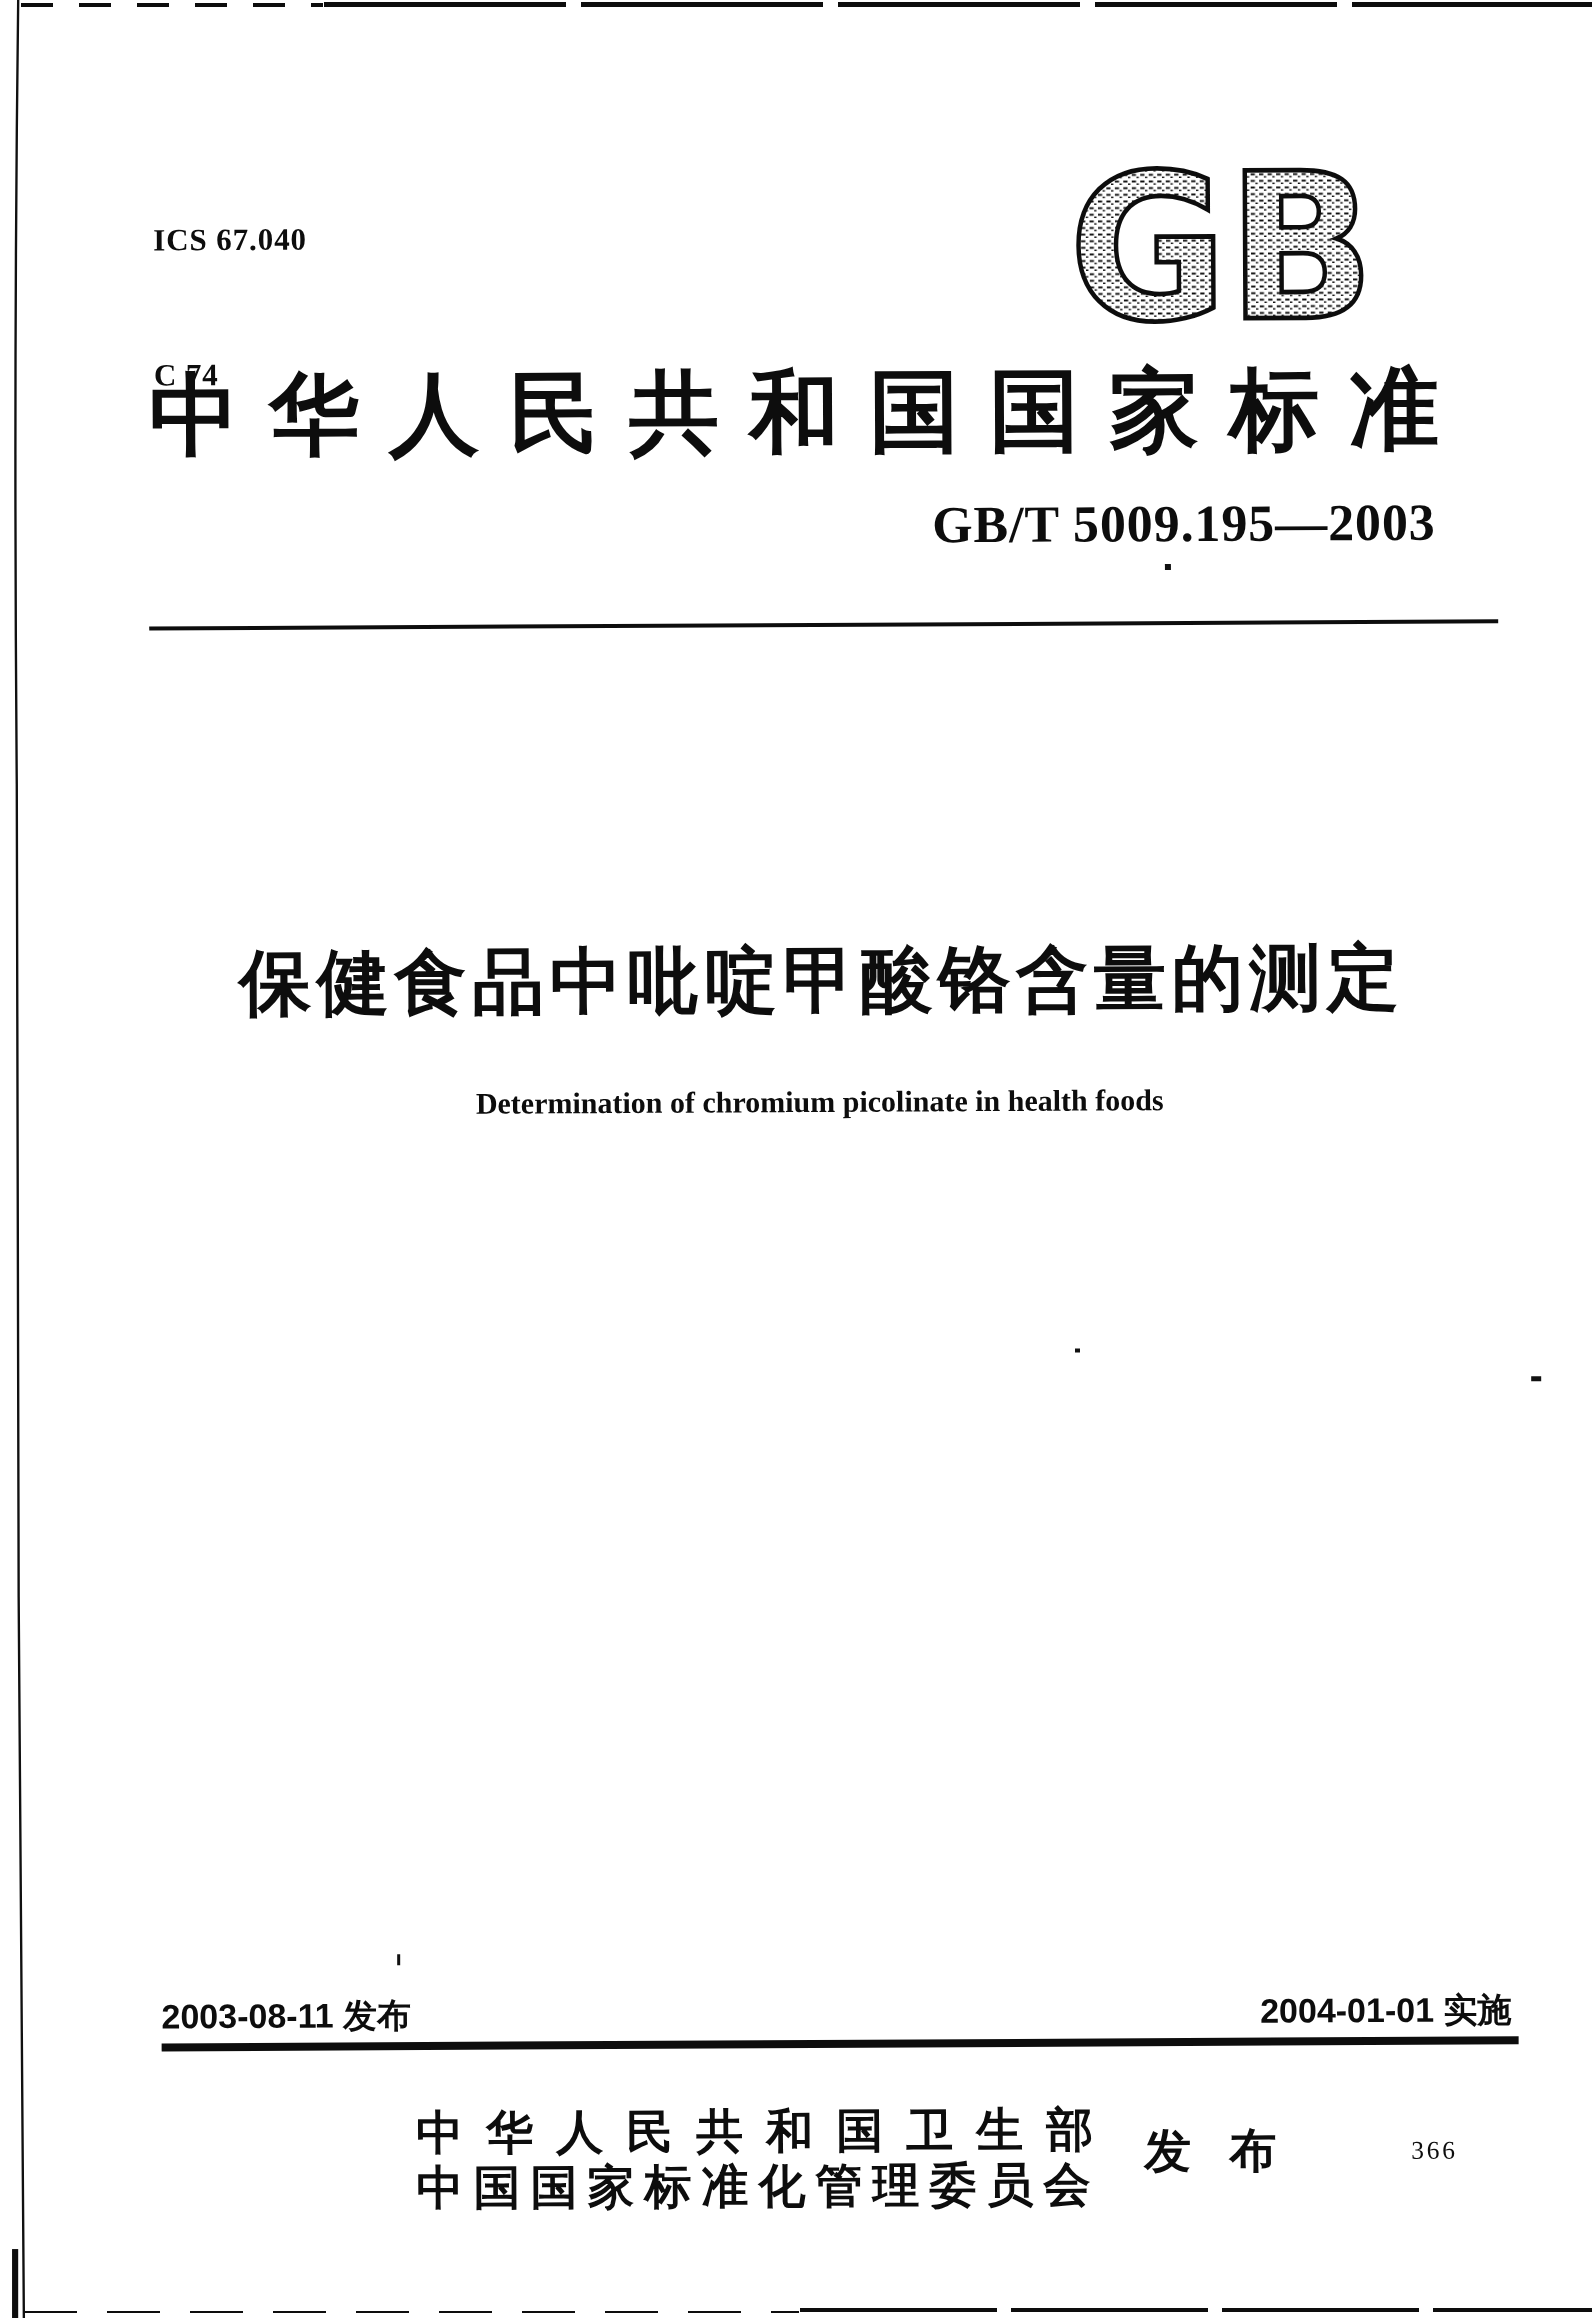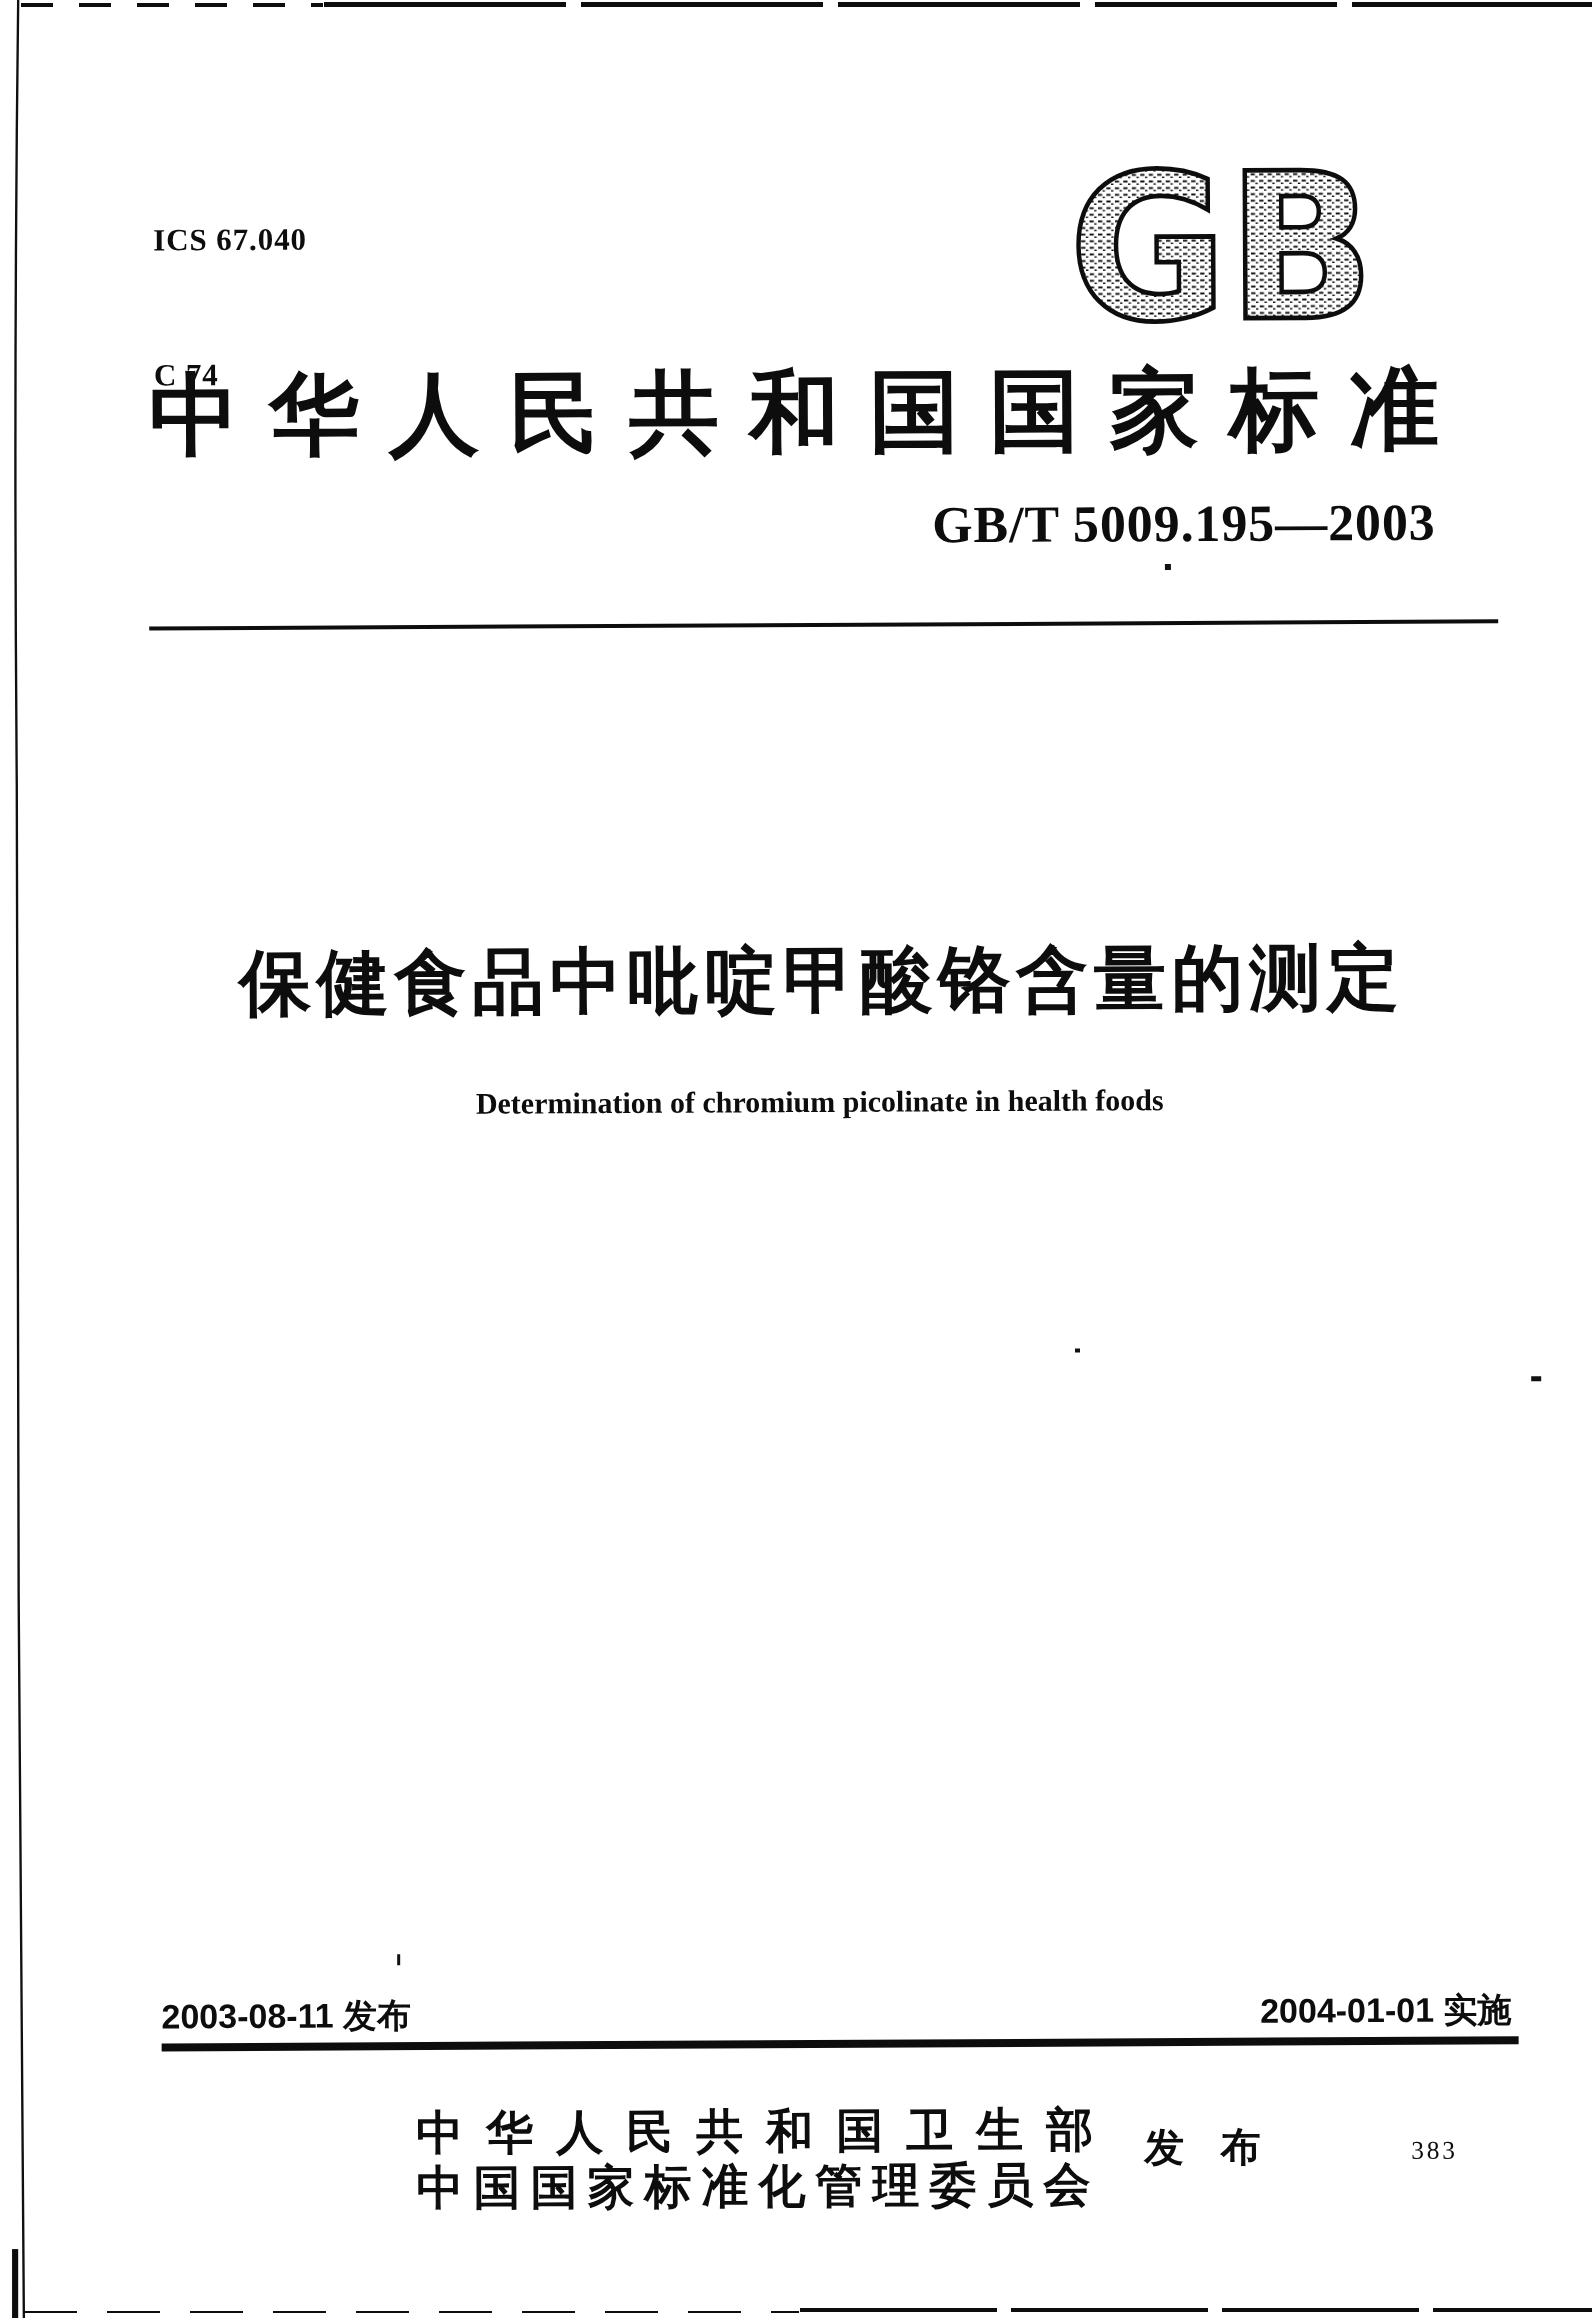--- a/index.html
+++ b/index.html
@@ -102,21 +102,21 @@
   }
   .issuer {
     left: 400px;
     font-size: 47px; font-weight: bold; line-height: 1;
     white-space: nowrap;
   }
   .issuer-1 { top: 2108px; letter-spacing: 23px; }
   .issuer-2 { top: 2163px; letter-spacing: 10px; }
   .release {
     left: 1128px; top: 2130px;
-    font-size: 40px; font-weight: bold; line-height: 1;
+    font-size: 47px; font-weight: bold; line-height: 1;
     letter-spacing: 13.2px; white-space: pre;
   }
   .pagenum {
     left: 1395px; top: 2141px;
     font-size: 25.5px; line-height: 1;
     letter-spacing: 2.8px;
   }
 </style>
 </head>
 <body>
@@ -166,21 +166,21 @@
     <div class="abs title-en">Determination of chromium picolinate in health foods</div>
 
     <div class="abs date date-issue">2003-08-11 发布</div>
     <div class="abs date date-impl">2004-01-01 实施</div>
 
     <div class="abs rule-bottom"></div>
 
     <div class="abs issuer issuer-1">中华人民共和国卫生部</div>
     <div class="abs issuer issuer-2">中国国家标准化管理委员会</div>
     <div class="abs release">发 布</div>
-    <div class="abs pagenum">383</div>
+    <div class="abs pagenum">366</div>
 
     <div class="speck" style="left:1157px; top:566px; width:6.1px; height:5.7px;"></div>
     <div class="speck" style="left:1063px; top:1350px; width:4.7px; height:4.3px;"></div>
     <div class="speck" style="left:1519px; top:1380px; width:10.4px; height:4.7px;"></div>
     <div class="speck" style="left:382px; top:1952px; width:3.3px; height:11.3px;"></div>
 
   </div>
 </div>
 
 

